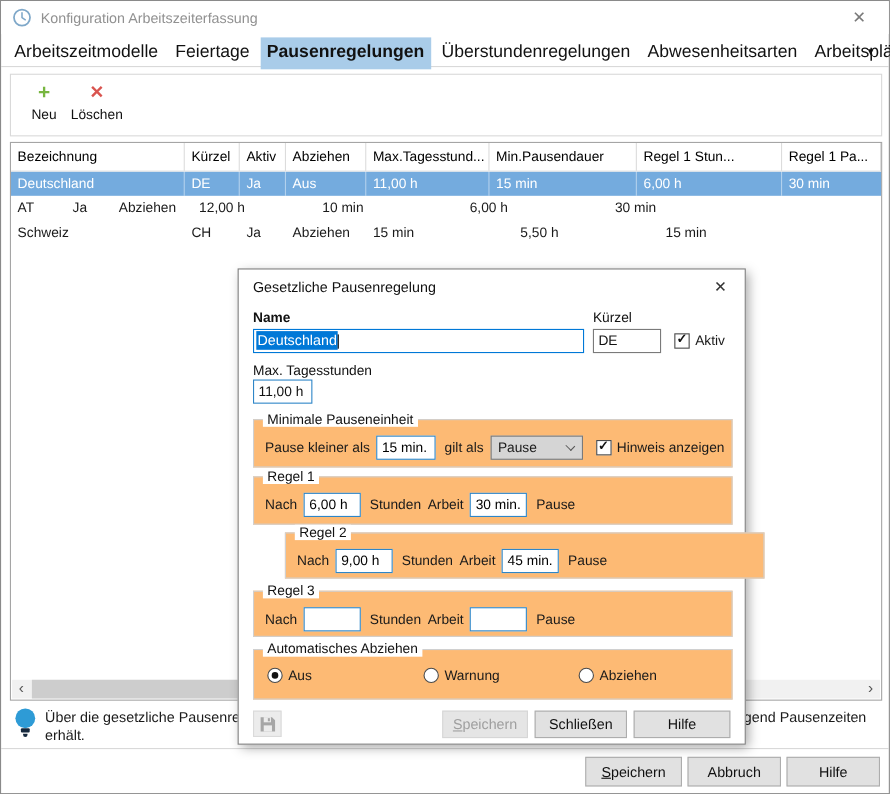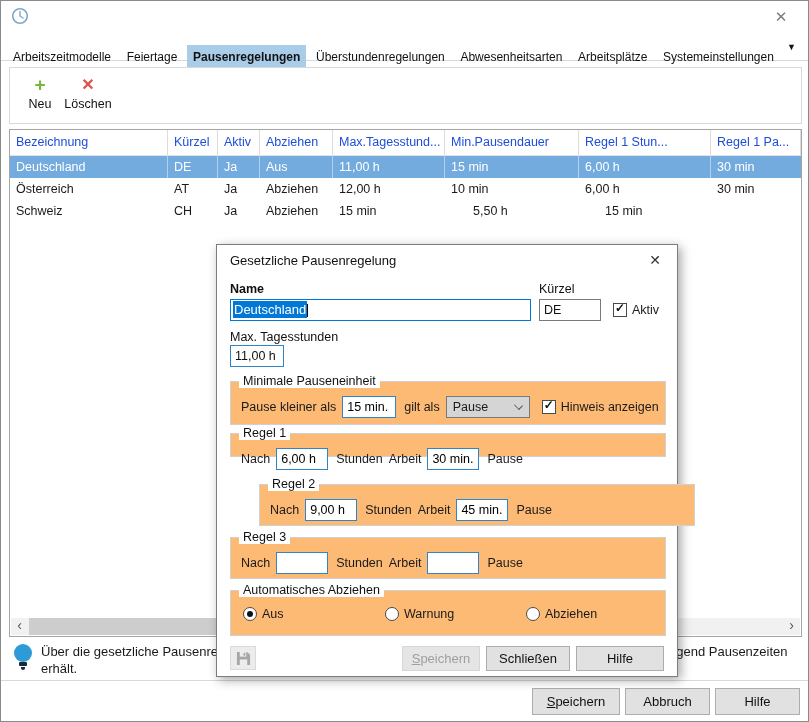--- a/index.html
+++ b/index.html
@@ -8,38 +8,38 @@
   #win { position:absolute; left:0; top:0; width:809px; height:722px; background:#fff; border:1px solid #8a8a8a; }
 
   
   .titlebar { position:absolute; left:0; top:0; right:0; height:30px; background:#fff; }
   .titlebar .appicon { position:absolute; left:10px; top:6px; width:18px; height:18px; }
   .titlebar .title { position:absolute; left:36px; top:8px; color:#919191; font-size:13px; }
   .win-close { position:absolute; right:14px; top:5px; width:26px; height:22px; text-align:center; line-height:22px; color:#7a7a7a; font-size:15px; cursor:default; }
 
   
   .tabbar { position:absolute; left:0; top:31px; right:0; height:29px; border-bottom:1px solid #d9d9d9; padding-left:6px; white-space:nowrap; }
-  .tab { display:inline-block; padding:5px 6px 6px 6px; margin-top:13px; font-size:12px; color:#111;text-align:right; }
+  .tab { display:inline-block; padding:5px 6px 6px 6px; margin-top:2px; font-size:16px; color:#111;text-align:right; }
   .tab.active { background:#a9cce9; font-weight:bold; }
   .tab-overflow { position:absolute; right:12px; top:10px; font-size:9px; color:#111; }
 
   
   .toolbar { position:absolute; left:8px; top:66px; width:793px; height:57px; border:1px solid #d9d9d9; background:#fff; }
   .tool { position:absolute; top:6px; text-align:center; }
   .tool .ticon { display:block; height:22px; line-height:22px; font-size:19px; font-weight:bold; }
   .tool .tlabel { display:block; font-size:12.5px; margin-top:1px; color:#111; }
   .tool-neu { left:12px; width:36px; }
   .tool-neu .ticon { color:#77b63f; }
   .tool-del { left:52px; width:52px; }
   .tool-del .ticon { color:#d9544f; font-size:16px; }
 
   
   .tablebox { position:absolute; left:8px; top:128px; width:793px; height:508px; border:1px solid #a5a5a5; background:#fff; }
   .thead { display:flex; height:26px; }
-  .hcell { line-height:25px; padding-left:6px; font-size:12.5px; color:#1d4ed8; border-right:1px solid #dcdcdc; border-bottom:1px solid #e3e3e3; white-space:nowrap; overflow:hidden; }
+  .hcell { line-height:25px; padding-left:6px; font-size:12.5px; color:#000000; border-right:1px solid #dcdcdc; border-bottom:1px solid #e3e3e3; white-space:nowrap; overflow:hidden; }
   .trow { display:flex; height:22px; }
   .cell { line-height:22px; padding-left:6px; font-size:12.5px; white-space:nowrap; overflow:hidden; }
   .trow.selected { background:#74abde; color:#fff; }
   .trow.selected .cell { border-right:1px solid rgba(255,255,255,.45); }
   .trow.selected .cell:last-child { border-right:none; }
   .c0{width:158px}.c1{width:50px}.c2{width:42px}.c3{width:73px}.c4{width:112px}.c5{width:134px}.c6{width:132px}.c7{flex:1}
 
   
   .hscroll { position:absolute; left:1px; right:1px; bottom:1px; height:17px; background:#f1f1f1; }
   .sarrow { position:absolute; top:0; width:17px; height:17px; text-align:center; line-height:15px; color:#555; font-size:14px; }
@@ -103,20 +103,21 @@
 </head>
 <body>
 
 <div id="win">
 
   <div class="titlebar">
     <svg class="appicon" viewBox="0 0 18 18">
       <circle cx="9" cy="9" r="7.3" fill="#ffffff" stroke="#7fa8c9" stroke-width="1.6"></circle>
       <path d="M9 4.5 V9 L12 11" stroke="#7fa8c9" stroke-width="1.4" fill="none" stroke-linecap="round"></path>
     </svg>
+    <span class="title">Konfiguration Arbeitszeiterfassung</span>
     <span class="win-close">✕</span>
   </div>
 
   <div class="tabbar">
     <span class="tab">Arbeitszeitmodelle</span>
     <span class="tab">Feiertage</span>
     <span class="tab active">Pausenregelungen</span>
     <span class="tab">Überstundenregelungen</span>
     <span class="tab">Abwesenheitsarten</span>
     <span class="tab">Arbeitsplätze</span>
@@ -150,21 +151,20 @@
       <div class="cell c0">Deutschland</div>
       <div class="cell c1">DE</div>
       <div class="cell c2">Ja</div>
       <div class="cell c3">Aus</div>
       <div class="cell c4">11,00 h</div>
       <div class="cell c5">15 min</div>
       <div class="cell c6">6,00 h</div>
       <div class="cell c7">30 min</div>
     </div>
     <div class="trow">
-      <div class="cell c0">Österreich</div>
       <div class="cell c1">AT</div>
       <div class="cell c2">Ja</div>
       <div class="cell c3">Abziehen</div>
       <div class="cell c4">12,00 h</div>
       <div class="cell c5">10 min</div>
       <div class="cell c6">6,00 h</div>
       <div class="cell c7">30 min</div>
     </div>
     <div class="trow">
       <div class="cell c0">Schweiz</div>
@@ -228,21 +228,21 @@
           <span>Pause</span>
           <span class="chev"></span>
         </span>
         <span>
           <span class="chk"><span class="mark">✓</span></span>
         </span>
         <span class="gi" style="margin-left:5px;">Hinweis anzeigen</span>
       </div>
     </div>
 
-    <div class="group" style="top:188px; height:24px;">
+    <div class="group" style="top:188px; height:44px;">
       <div class="gtitle">Regel 1</div>
       <div class="grow">
         <span class="gi">Nach</span>
         <input class="ifld" style="width: 52px;" readonly="" value="6,00 h">
         <span class="gi">Stunden</span>
         <span class="gi">Arbeit</span>
         <input class="ifld" style="width: 52px;" readonly="" value="30 min.">
         <span class="gi">Pause</span>
       </div>
     </div>

